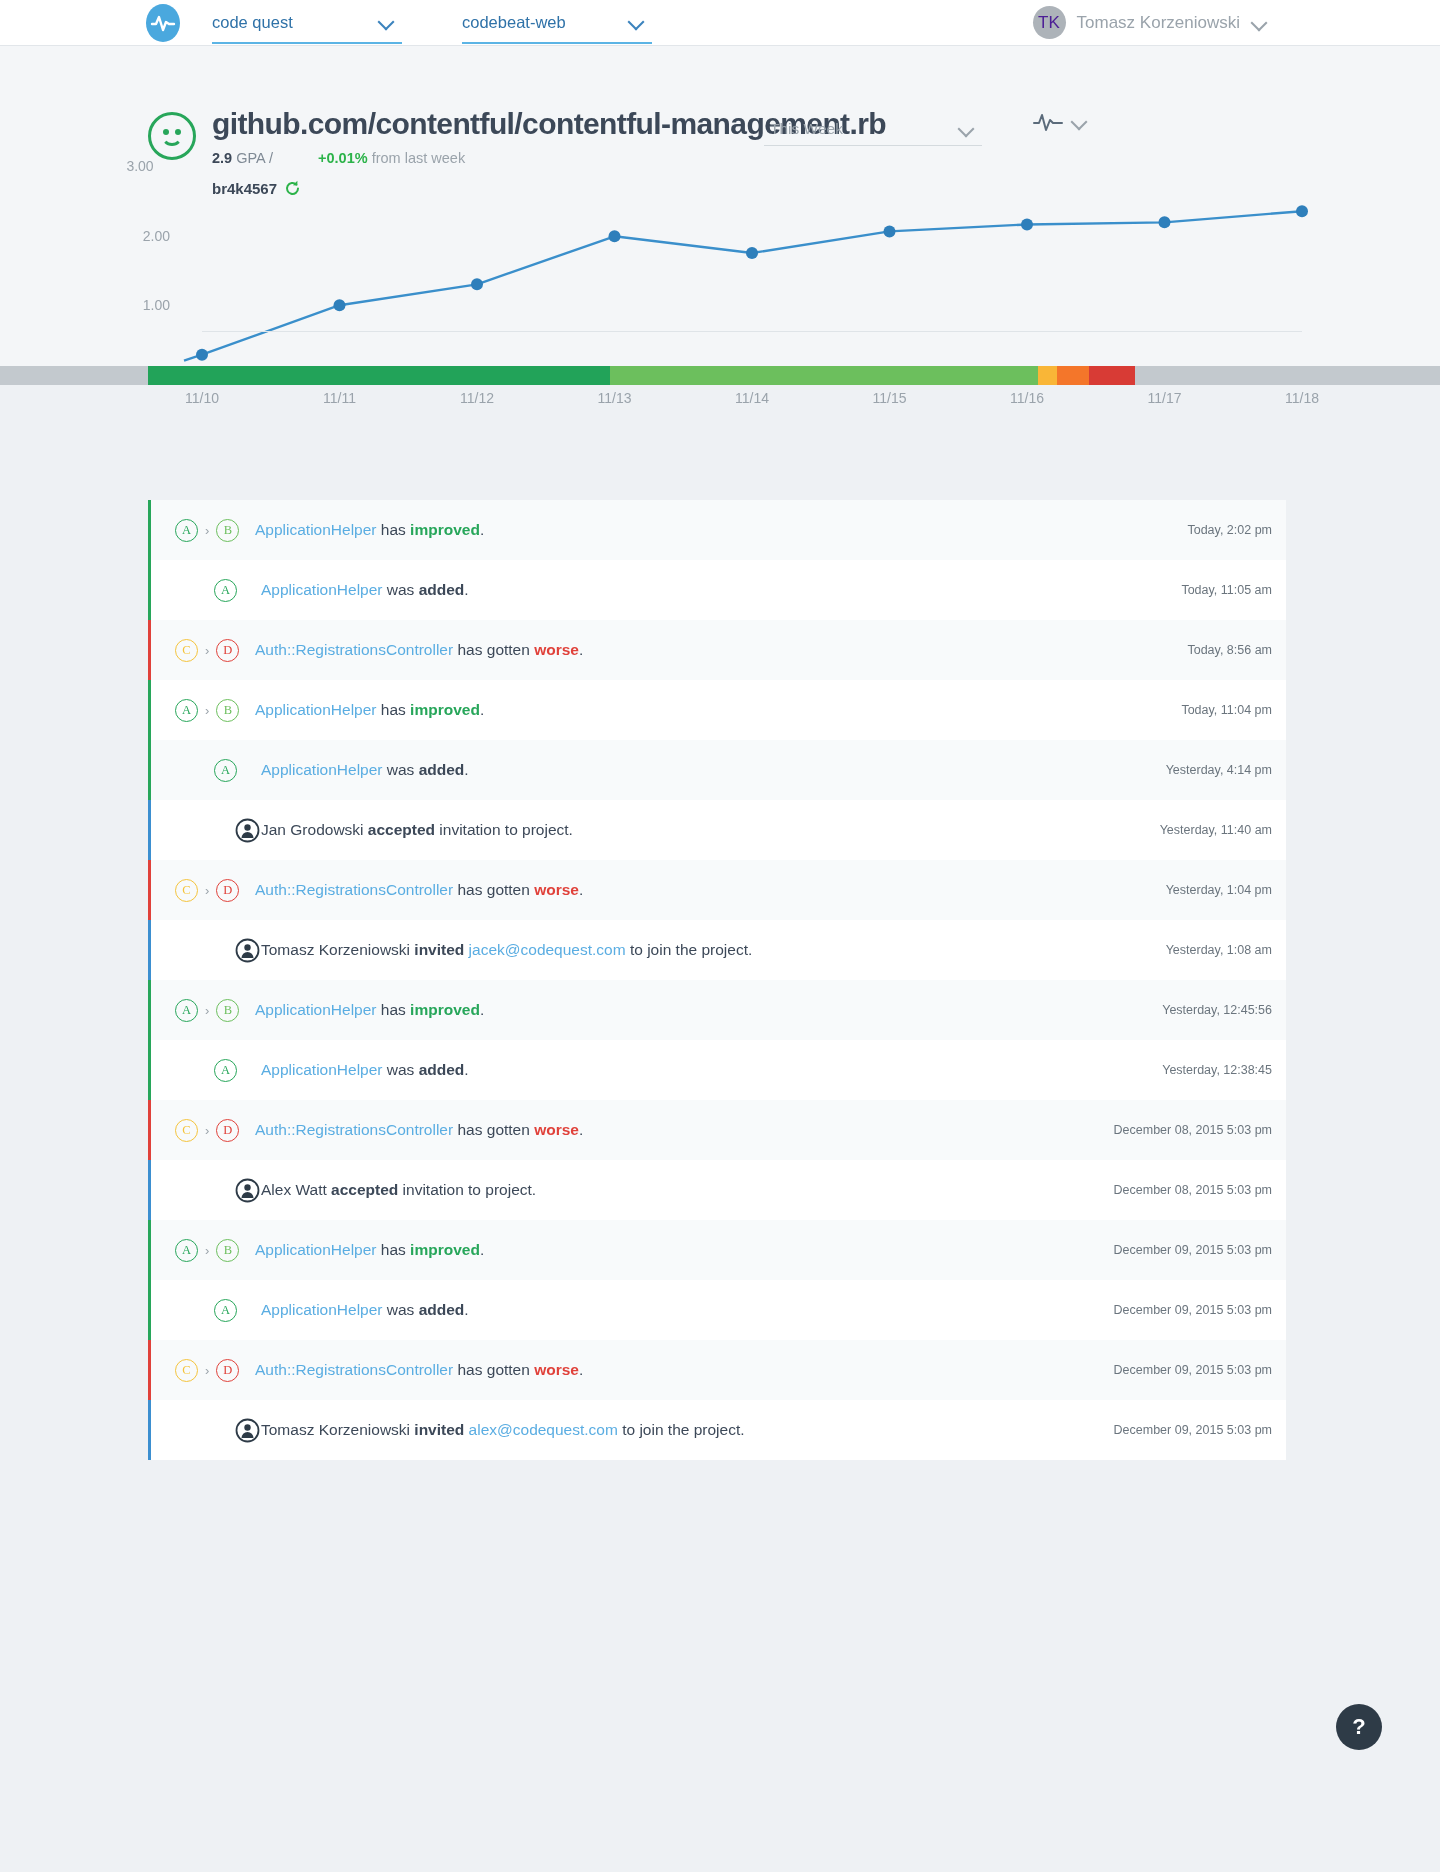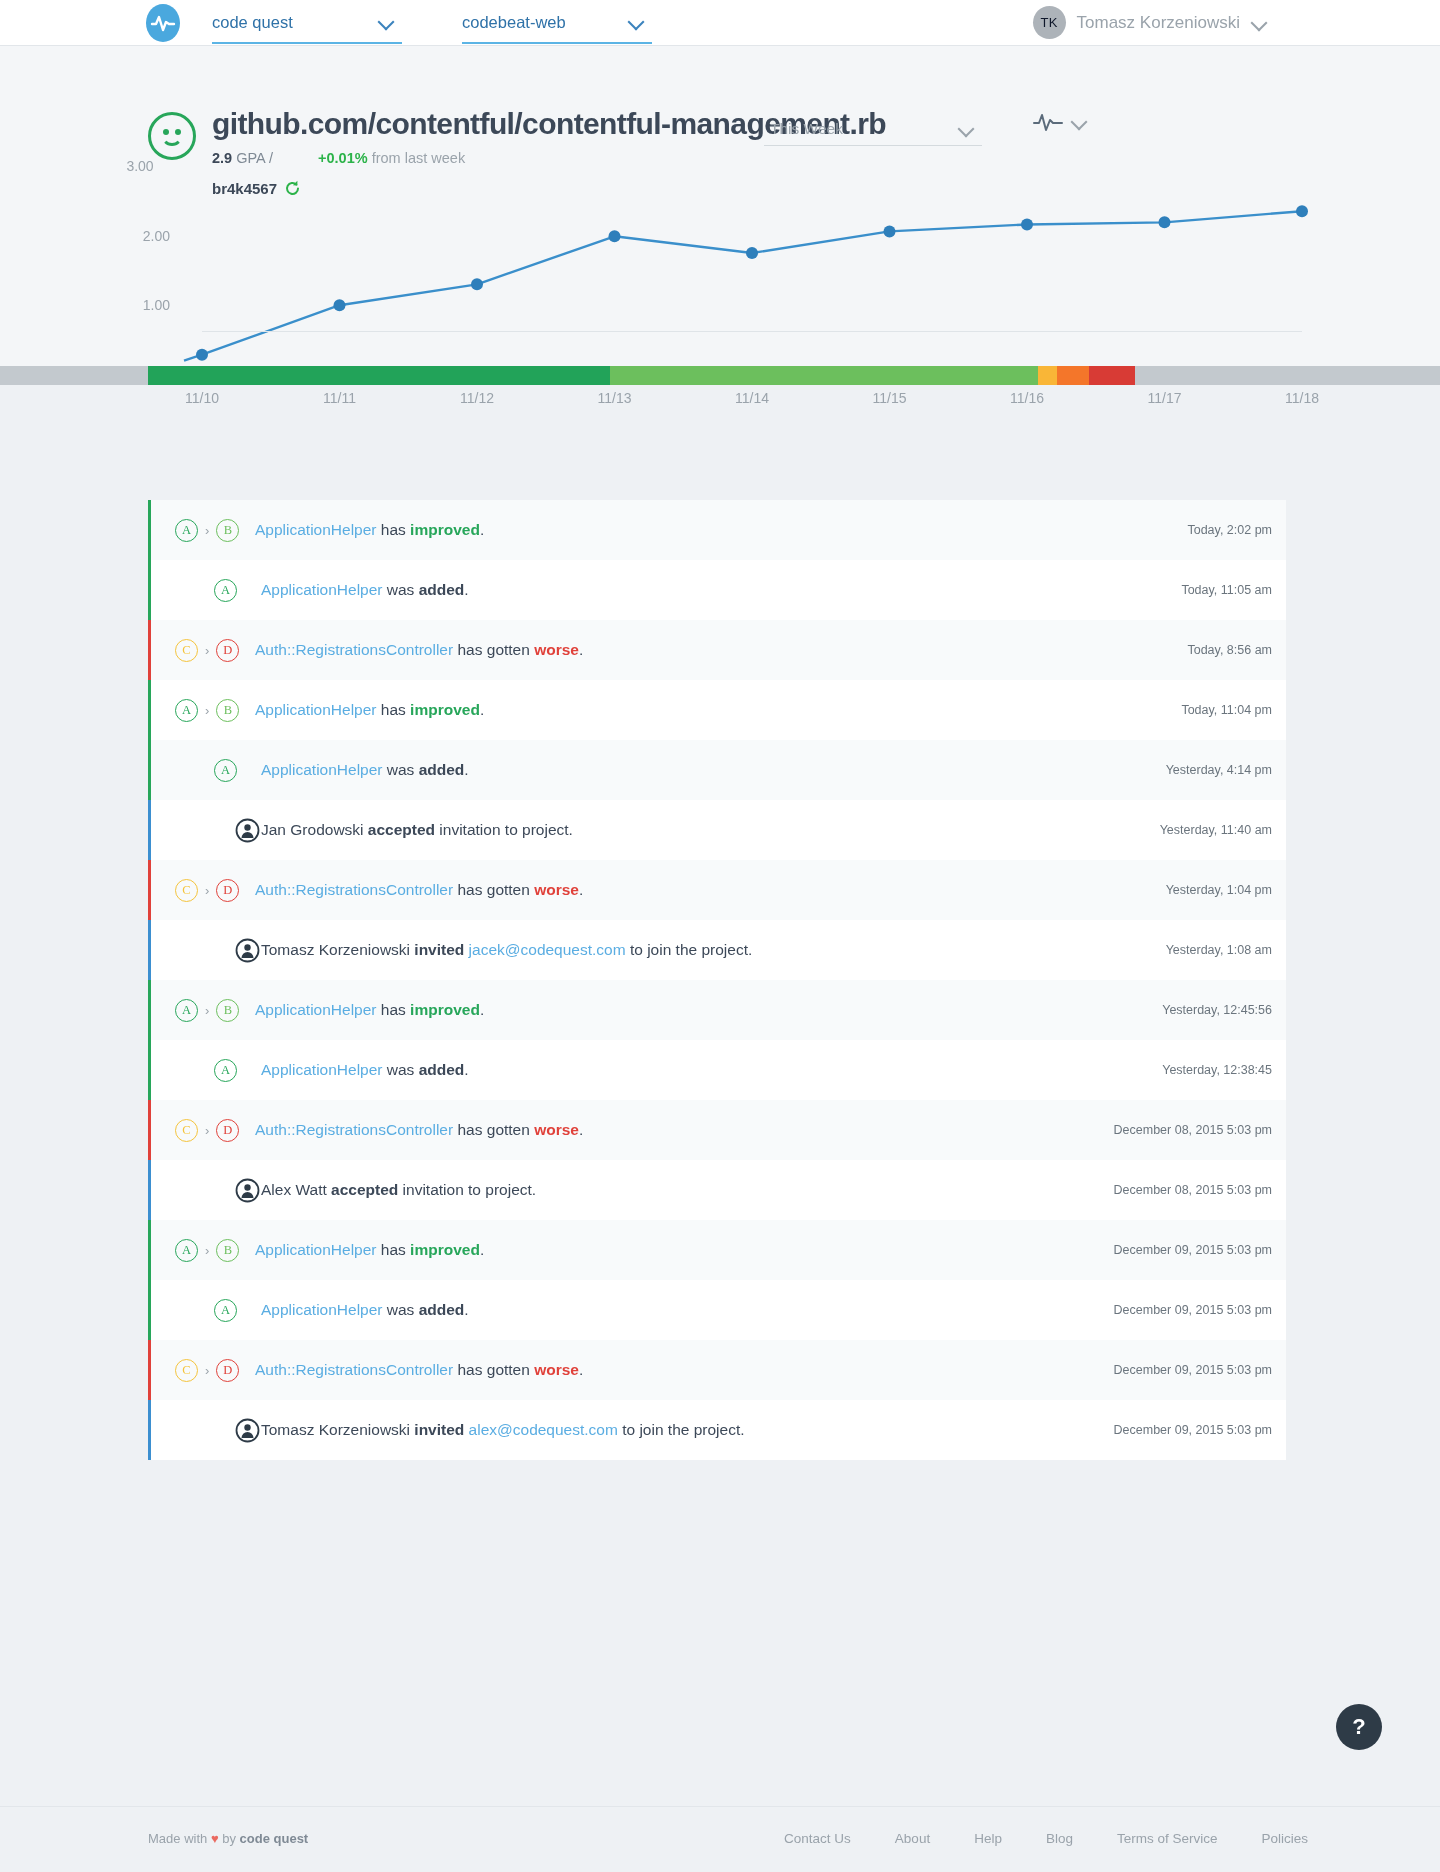--- a/index.html
+++ b/index.html
@@ -77,22 +77,22 @@
     position: absolute;
     right: 165px; top: 6px;
     display: flex;
     align-items: center;
     gap: 11px;
   }
   .avatar {
     width: 33px; height: 33px;
     border-radius: 50%;
     background: #adb3b9;
-    color: #0f172a;
-    font-size: 13px;
+    color: #4c1d95;
+    font-size: 17px;
     display: flex; align-items: center; justify-content: center;
     letter-spacing: 0.3px;
   }
   .user-name {
     font-size: 17px;
     color: #9aa3ab;
     white-space: nowrap;
   }
 
   
@@ -646,27 +646,14 @@
         </div>
         <div class="row-text indent"><span>Tomasz Korzeniowski </span><span class="b">invited</span> <span class="blue">alex@codequest.com</span><span> to join the project.</span></div>
         <div class="row-time">December 09, 2015 5:03 pm</div>
       </div>
     </div>
 
   <div class="help-btn">
     <span>?</span>
   </div>
 
-  <div class="footer">
-    <div class="made-with">
-      <span>Made with </span><span class="heart">♥</span><span> by </span><span class="cq">code quest</span>
-    </div>
-    <div class="footer-links" id="footer-links">
-        <a href="#">Contact Us</a>
-        <a href="#">About</a>
-        <a href="#">Help</a>
-        <a href="#">Blog</a>
-        <a href="#">Terms of Service</a>
-        <a href="#">Policies</a>
-      </div>
-  </div>
 
 </div>
 
 </body></html>

